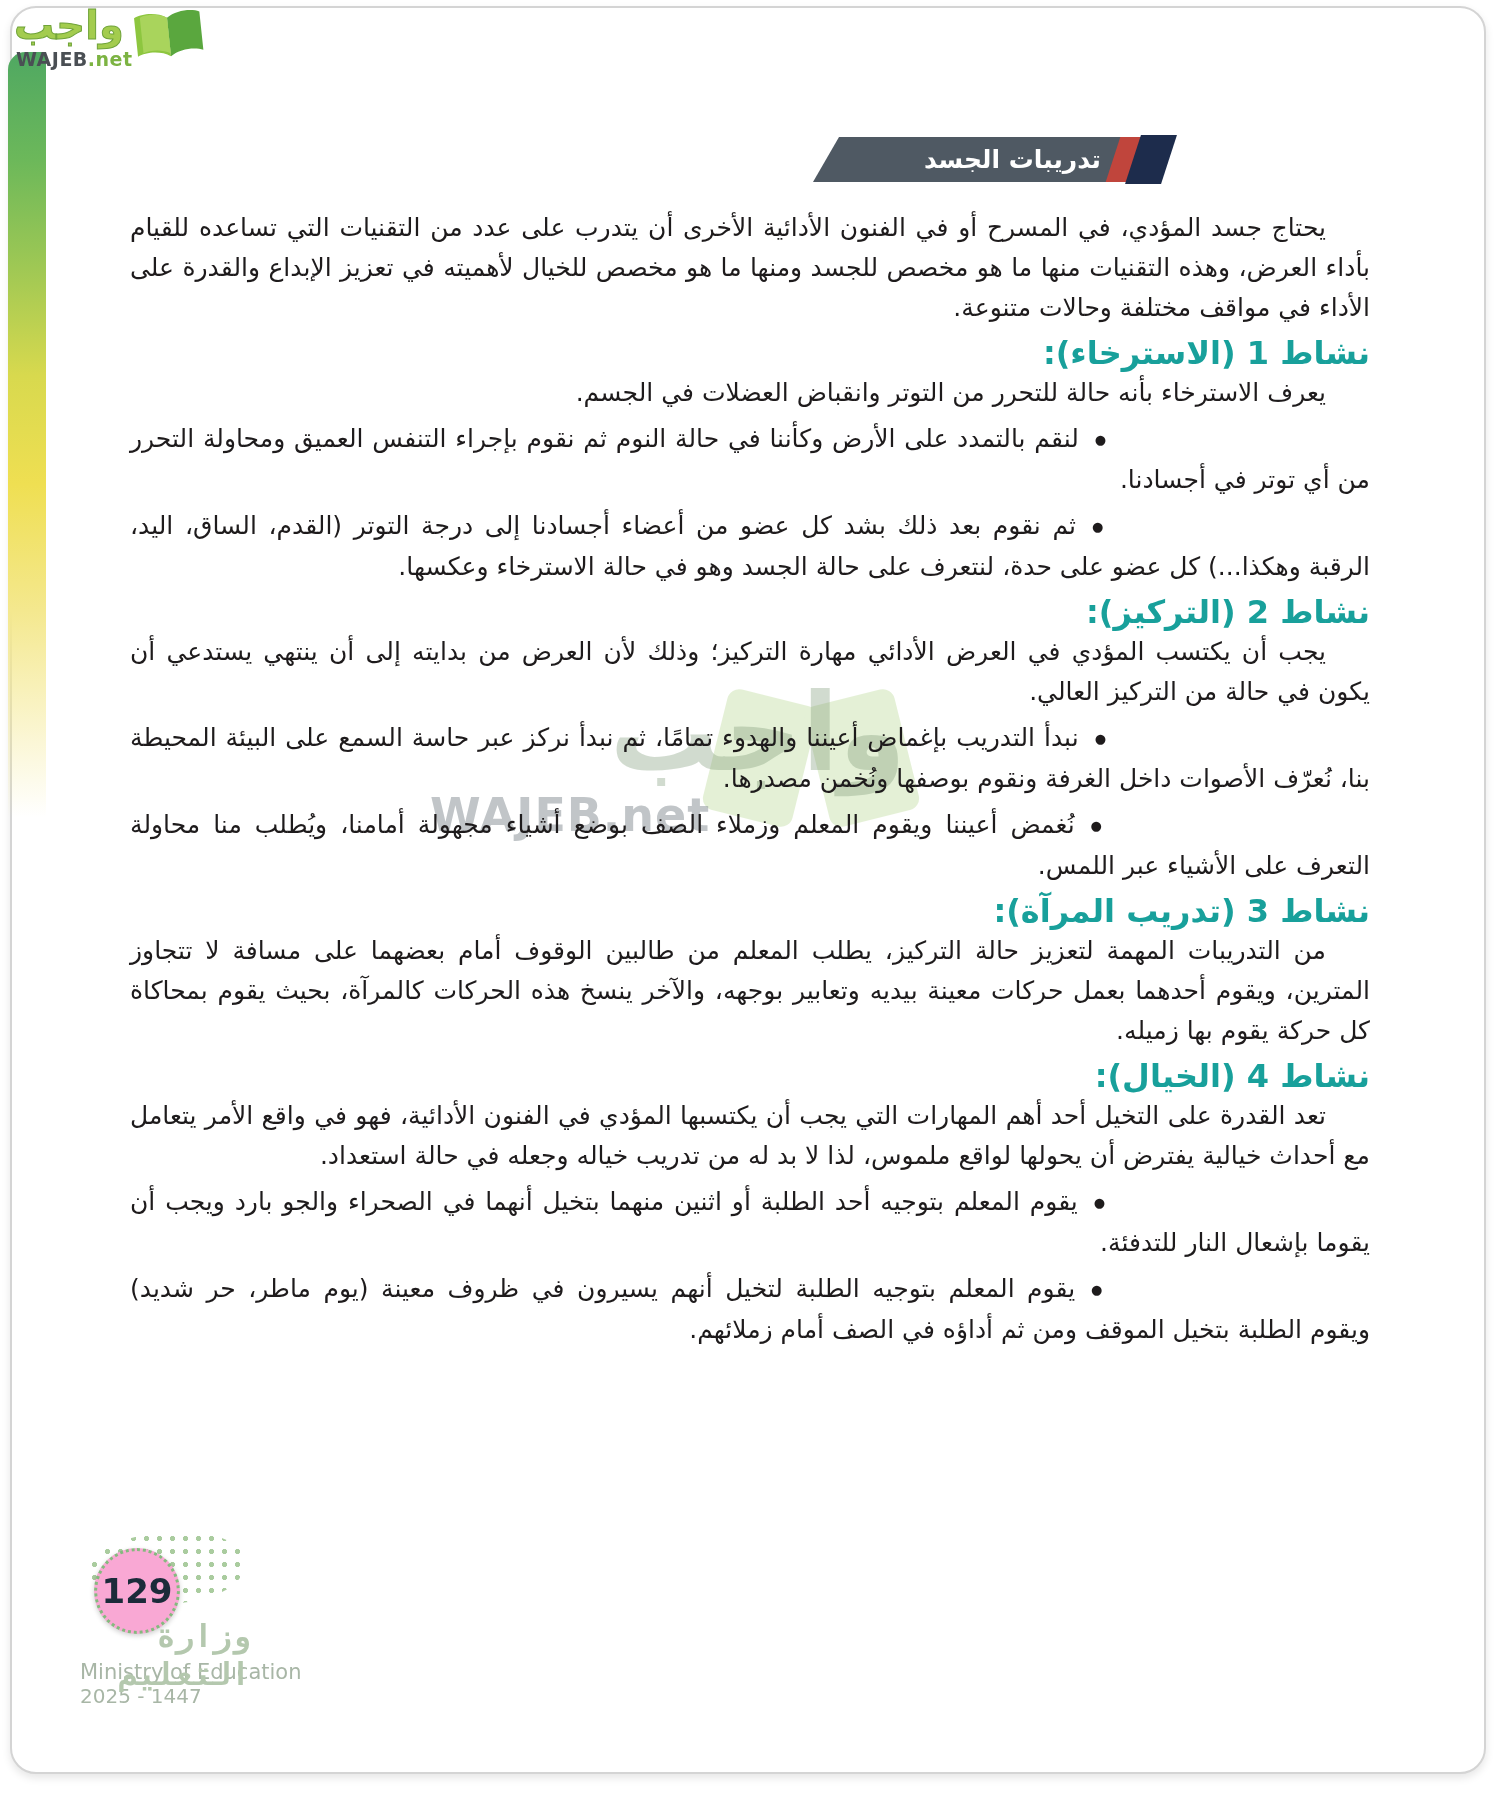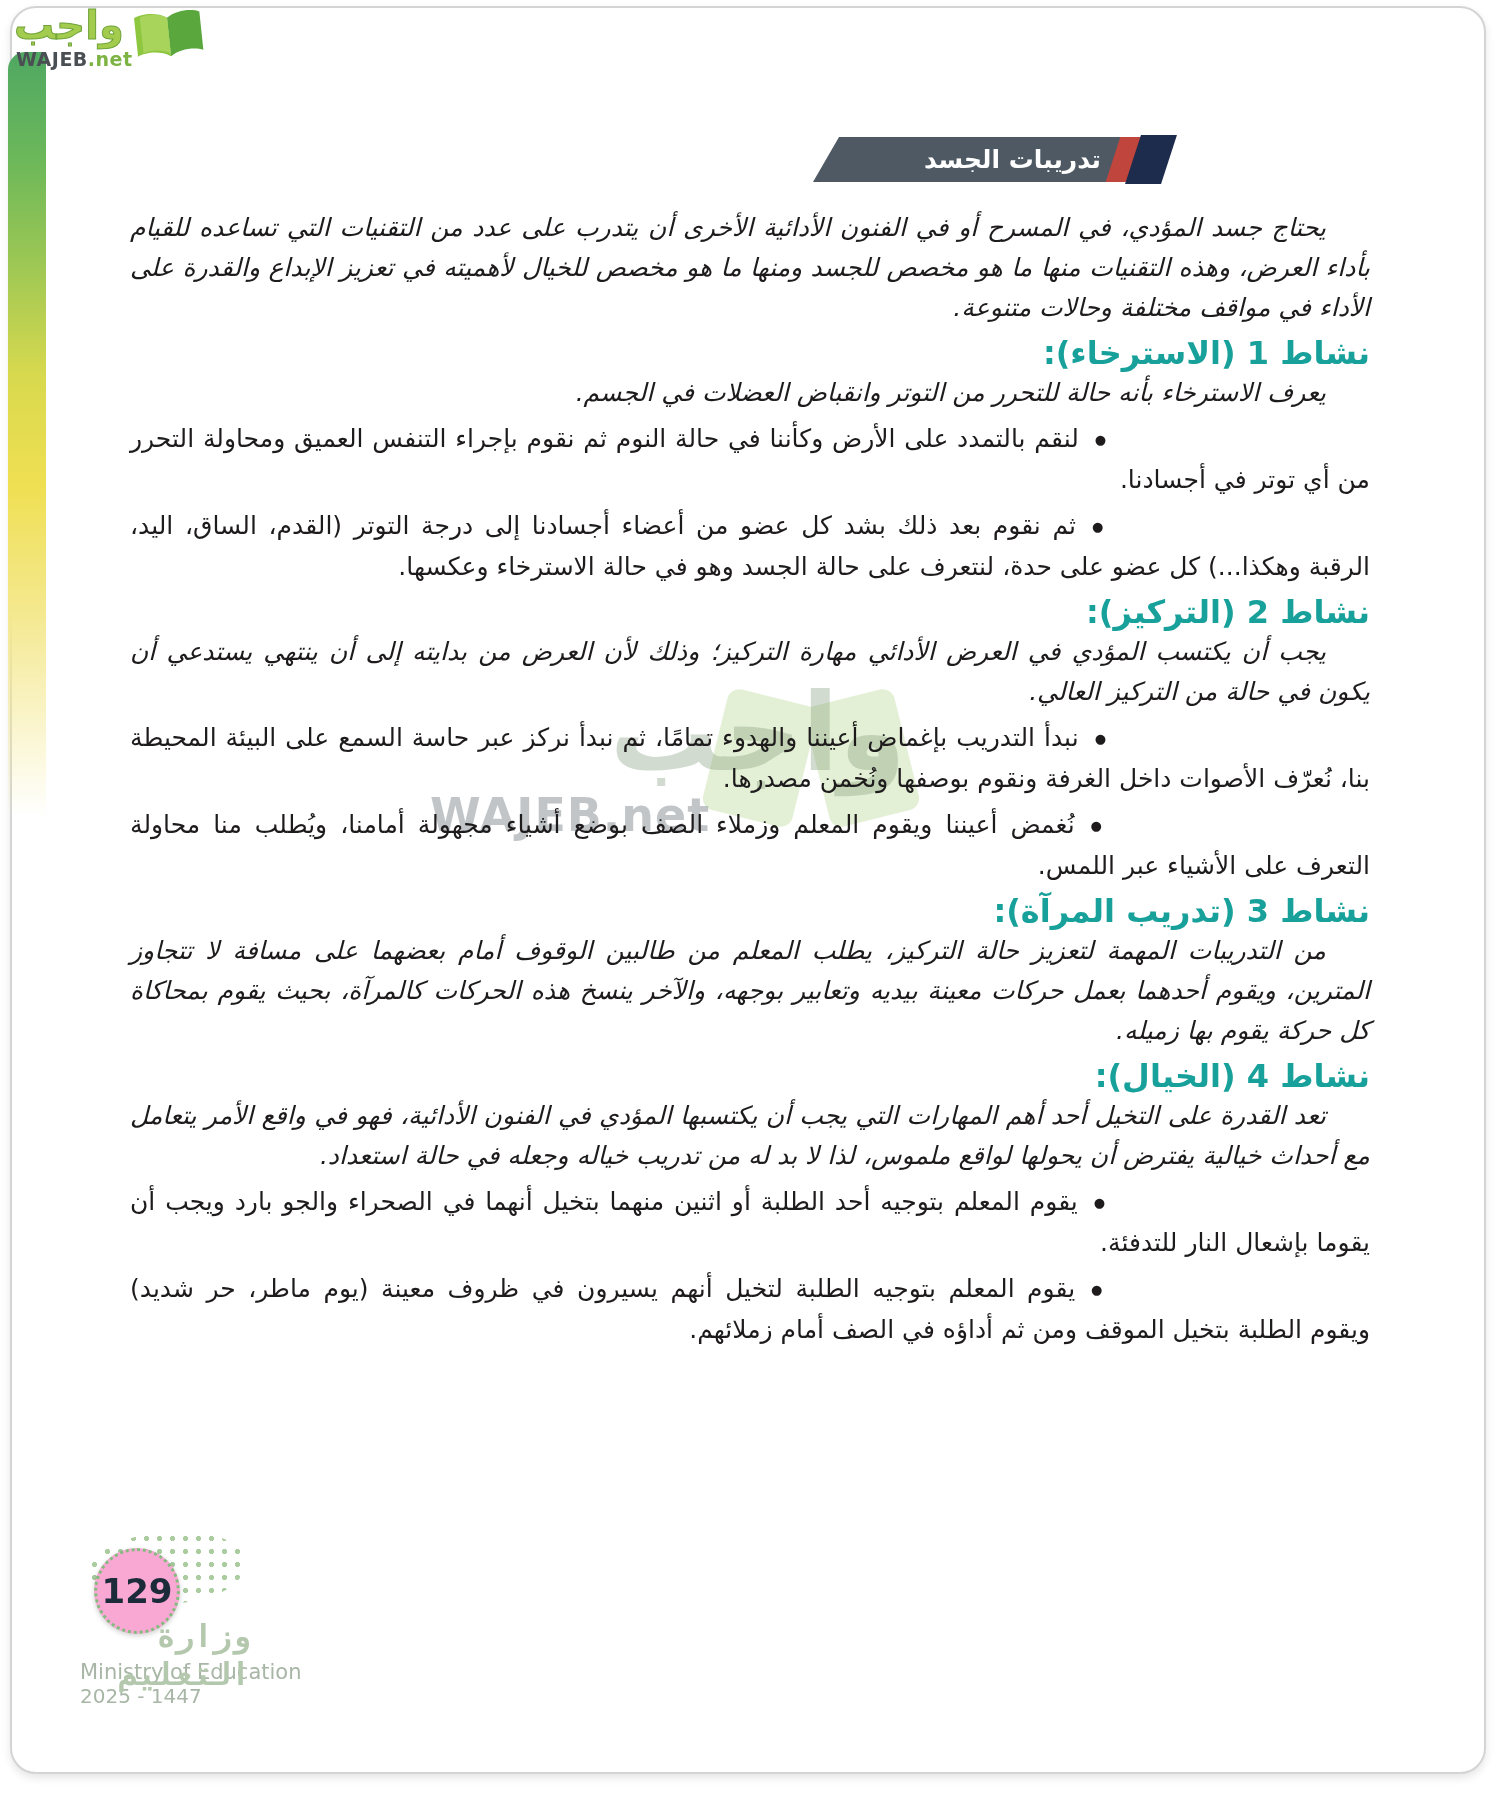--- a/index.html
+++ b/index.html
@@ -50,21 +50,21 @@
     position:absolute;left:0;right:56px;top:0;height:45px;line-height:45px;
     color:#ffffff;font-size:25px;font-weight:bold;text-align:right;direction:rtl;
     padding-right:8px;
   }
   
   .content{
     position:absolute;top:208px;right:130px;width:1240px;z-index:2;
     direction:rtl;text-align:justify;font-size:25px;line-height:40px;color:#1e1b1c;
   }
   .content p{margin:0;}
-  .content p.indent{text-indent:44px;font-style:italic;}
+  .content p.indent{text-indent:44px;}
   .content h2.activity{
     margin:5px 0 0 0;font-size:32px;line-height:40px;font-weight:bold;color:#18a09b;
   }
   .content p.bullet{text-indent:263px;margin:6px 0 0 0;}
   .content .dot{font-size:13px;vertical-align:3px;margin-left:16px;color:#1e1b1c;}
   
   .watermark{position:absolute;left:430px;top:688px;width:480px;height:180px;z-index:1;pointer-events:none;}
   .wm-book{position:absolute;right:-6px;top:-2px;width:210px;height:150px;opacity:.28;}
   .wm-page{position:absolute;width:92px;height:124px;background:#9fca6f;border-radius:12px;top:10px;}
   .wm-page.l{left:8px;transform:rotate(14deg);}

